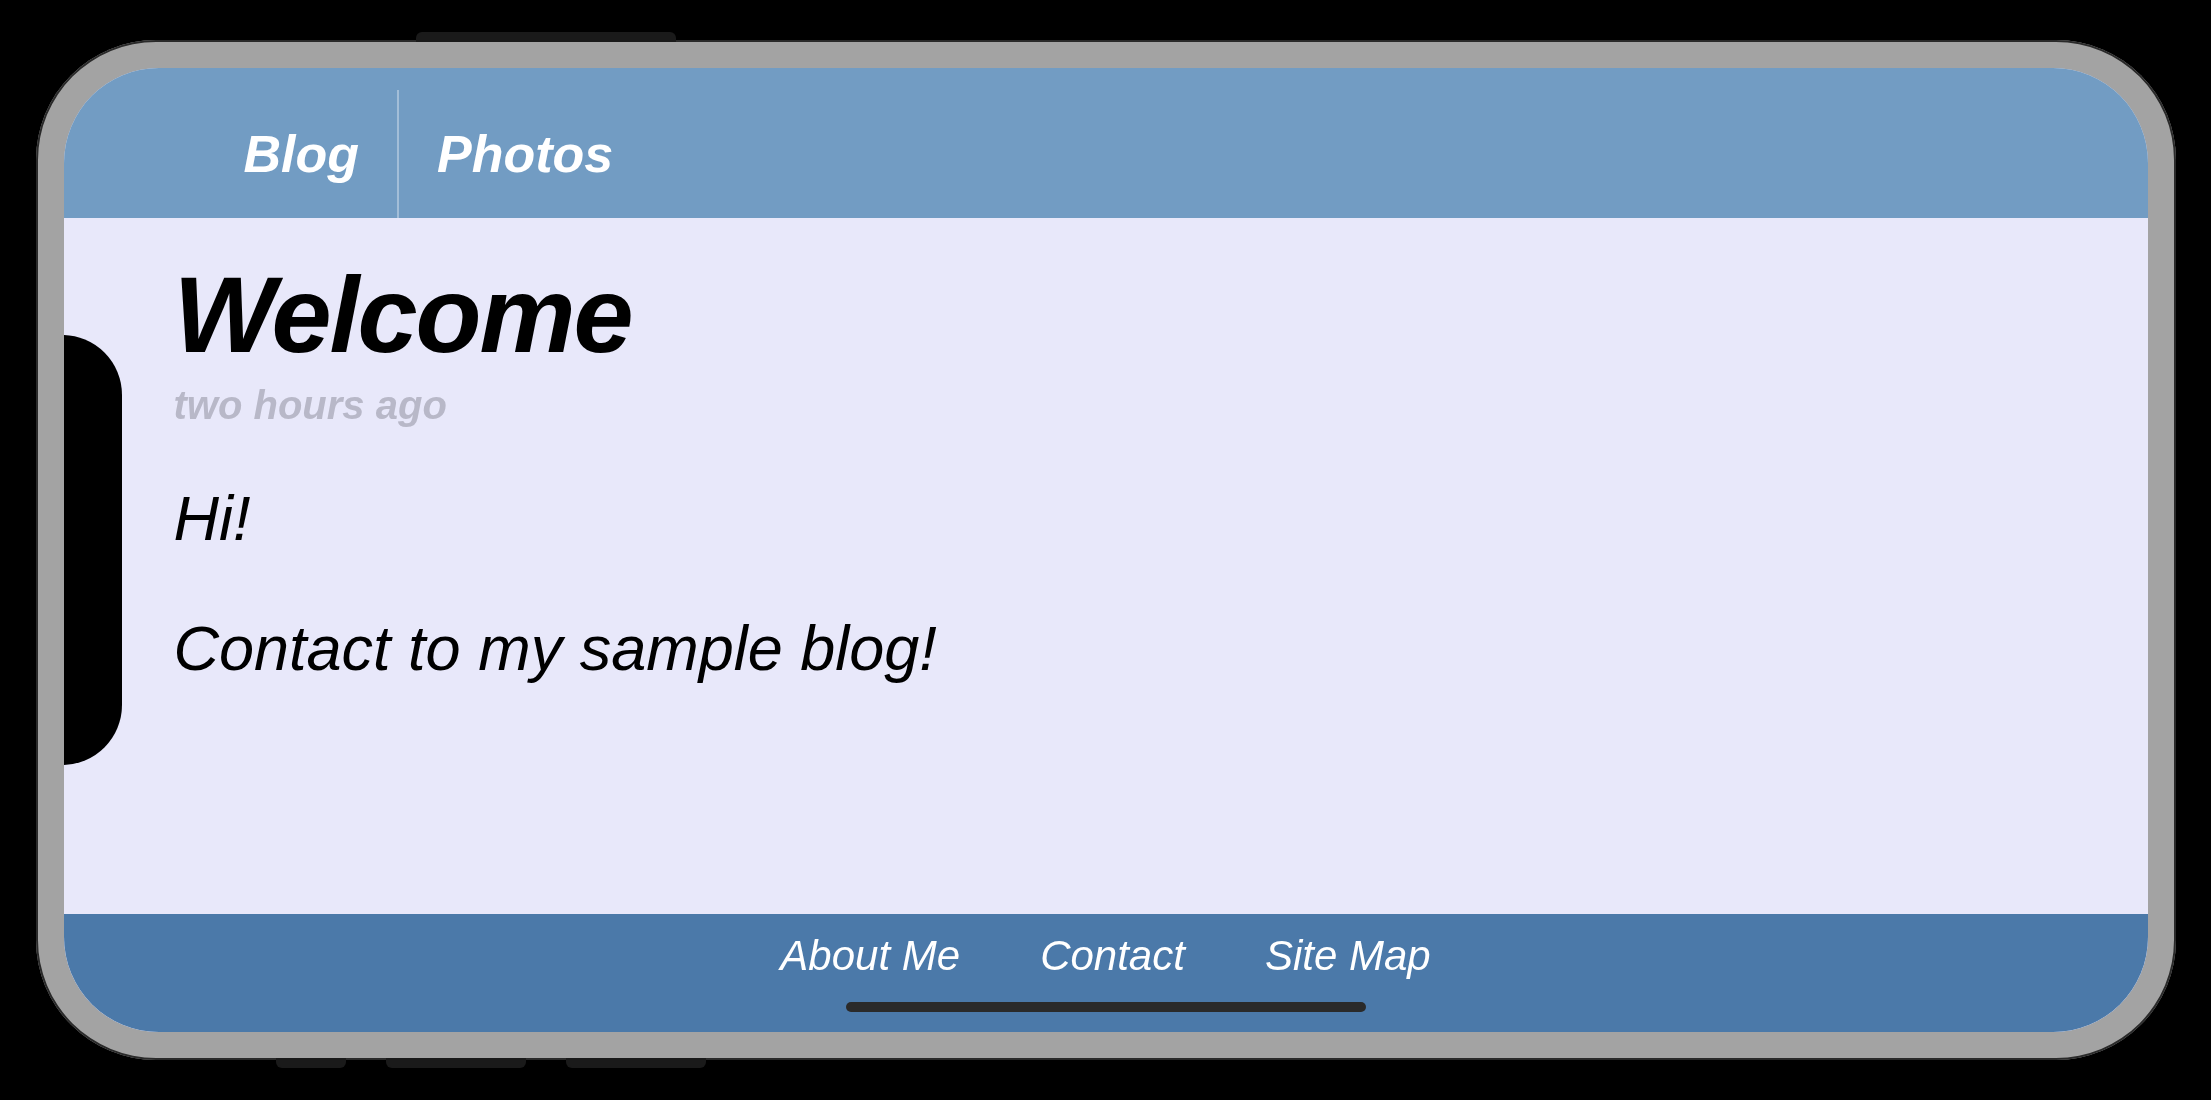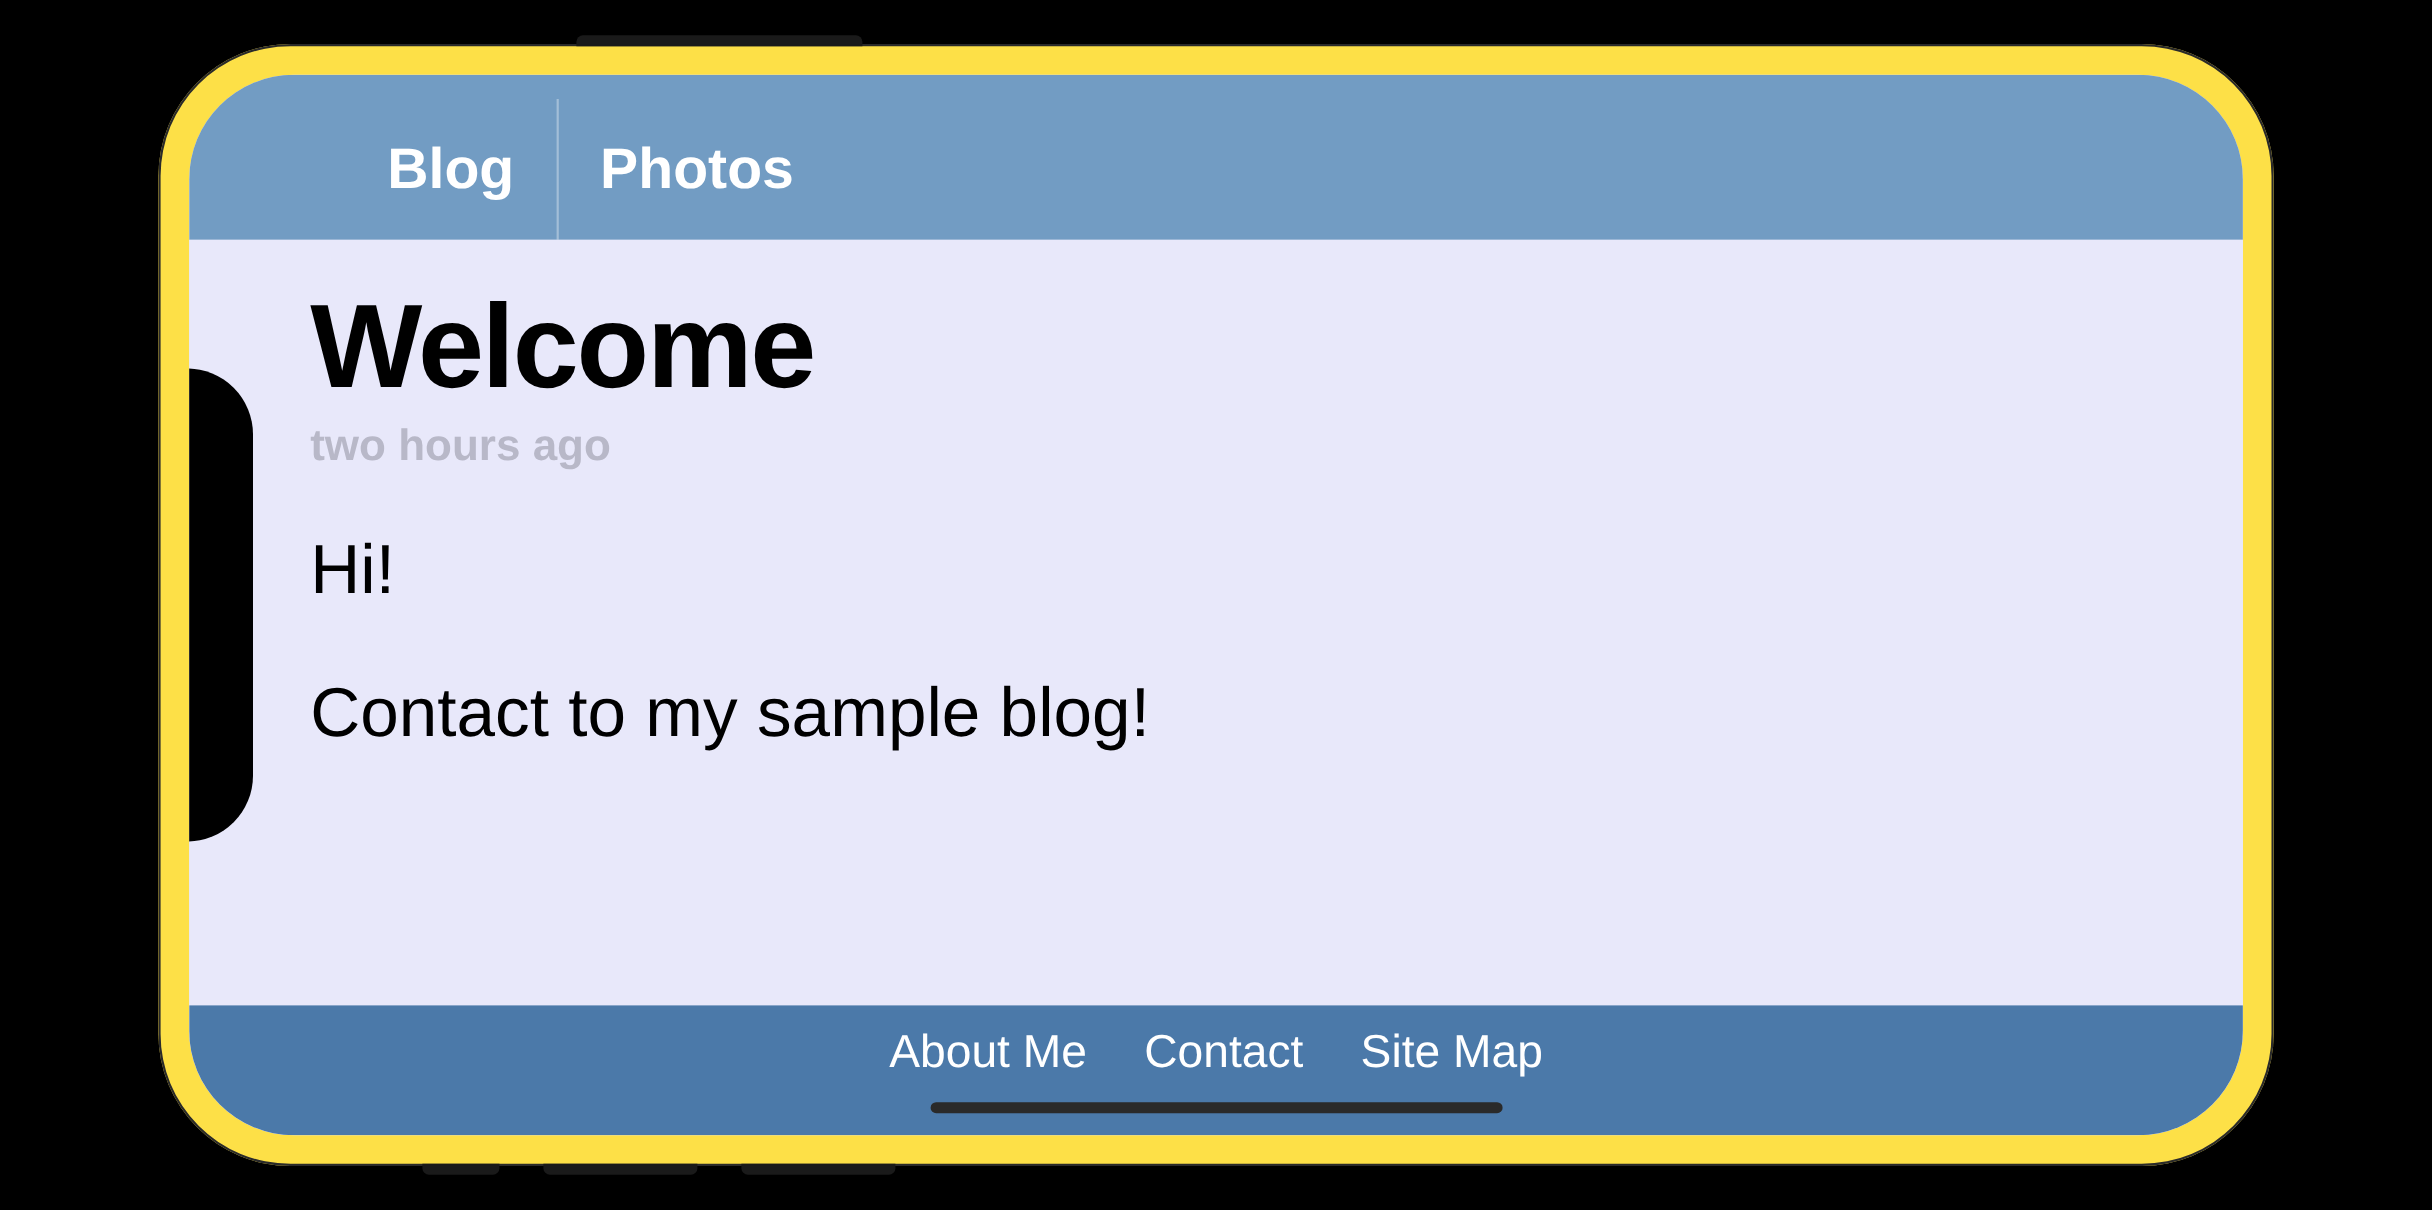--- a/index.html
+++ b/index.html
@@ -12,27 +12,28 @@
       background: #000;
       width: 2211px;
       height: 1100px;
       display: flex;
       align-items: center;
       justify-content: center;
       font-family: -apple-system, BlinkMacSystemFont, "Helvetica Neue", Helvetica, Arial, sans-serif;
     }
 
     .device-frame {
-      width: 1923px;
+      width: 2140px;
       height: 1020px;
-      background: #fde047;
+      background: #a3a3a3;
       border-radius: 120px;
       position: relative;
       padding: 28px;
       box-shadow: 0 0 0 2px #2a2a2a inset;
+      font-style: italic;
     }
 
     .device-inner {
       width: 100%;
       height: 100%;
       border-radius: 95px;
       overflow: hidden;
       background: #e8e8fa;
       position: relative;
     }
@@ -150,21 +151,21 @@
     .bottom-nav {
       position: absolute;
       bottom: 0;
       left: 0;
       right: 0;
       background: #4b79a9;
       height: 118px;
       display: flex;
       align-items: flex-start;
       justify-content: center;
-      gap: 52px;
+      gap: 80px;
       padding-top: 18px;
     }
 
     .footer-link {
       color: #fff;
       font-size: 42px;
       font-weight: 400;
       cursor: pointer;
     }
 

